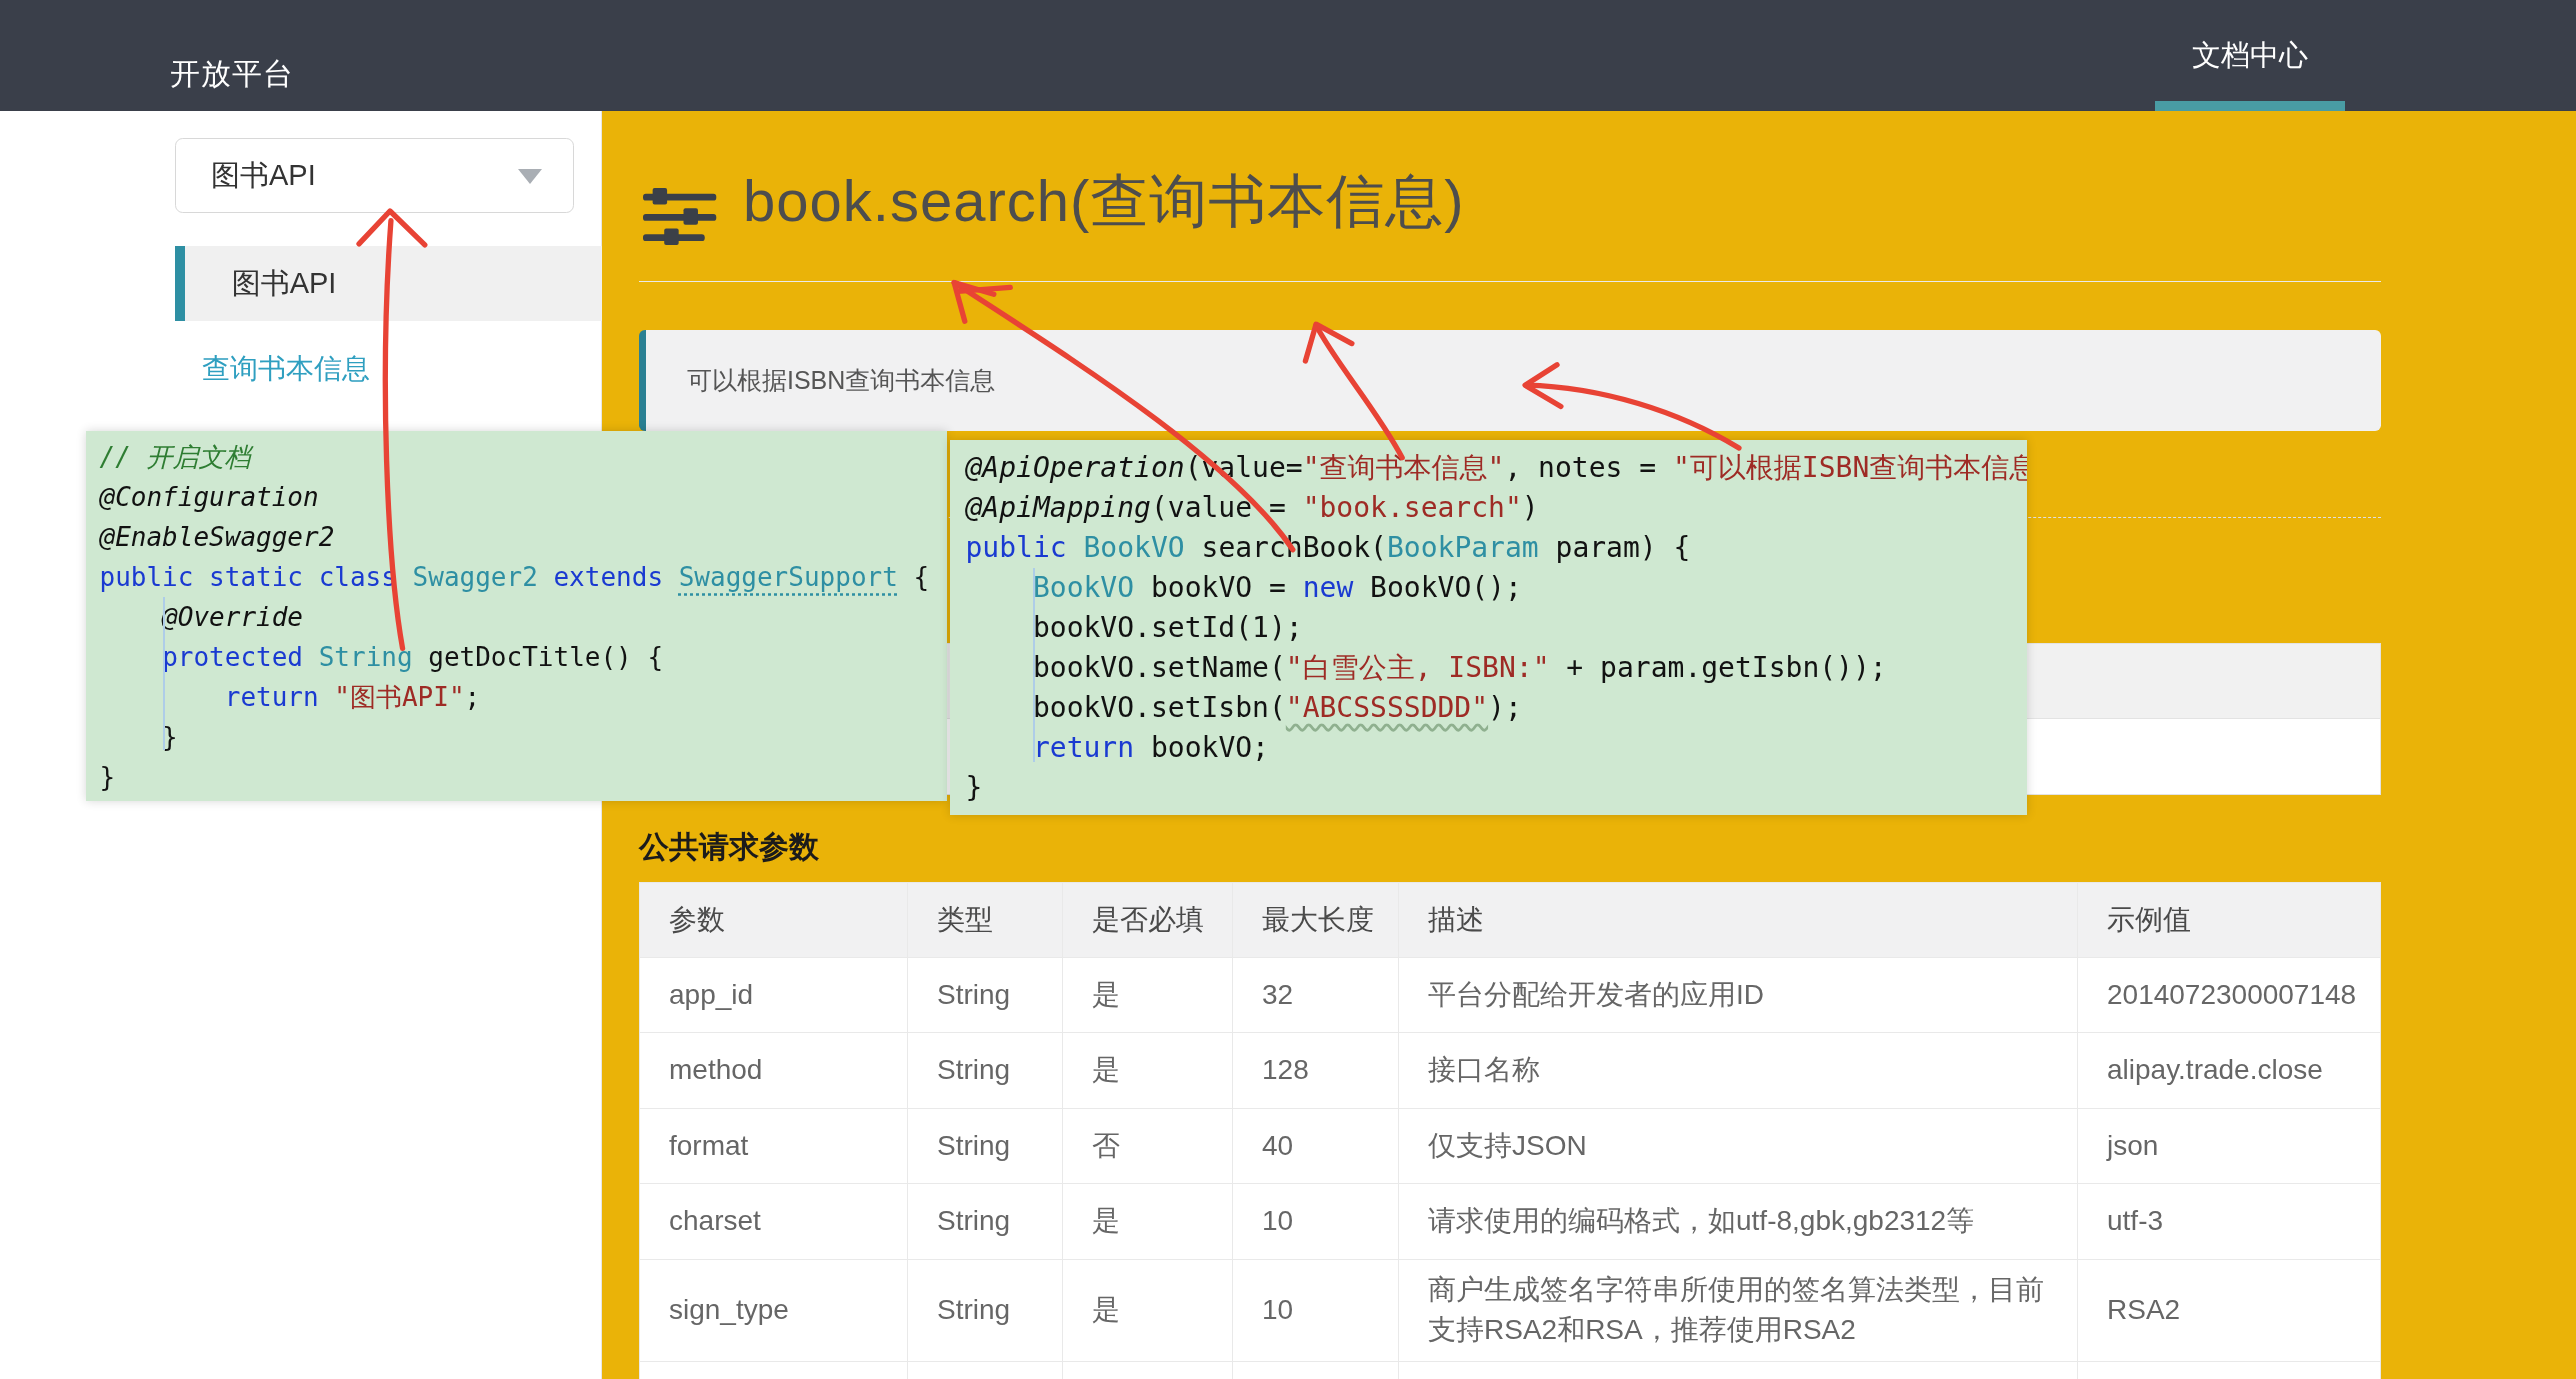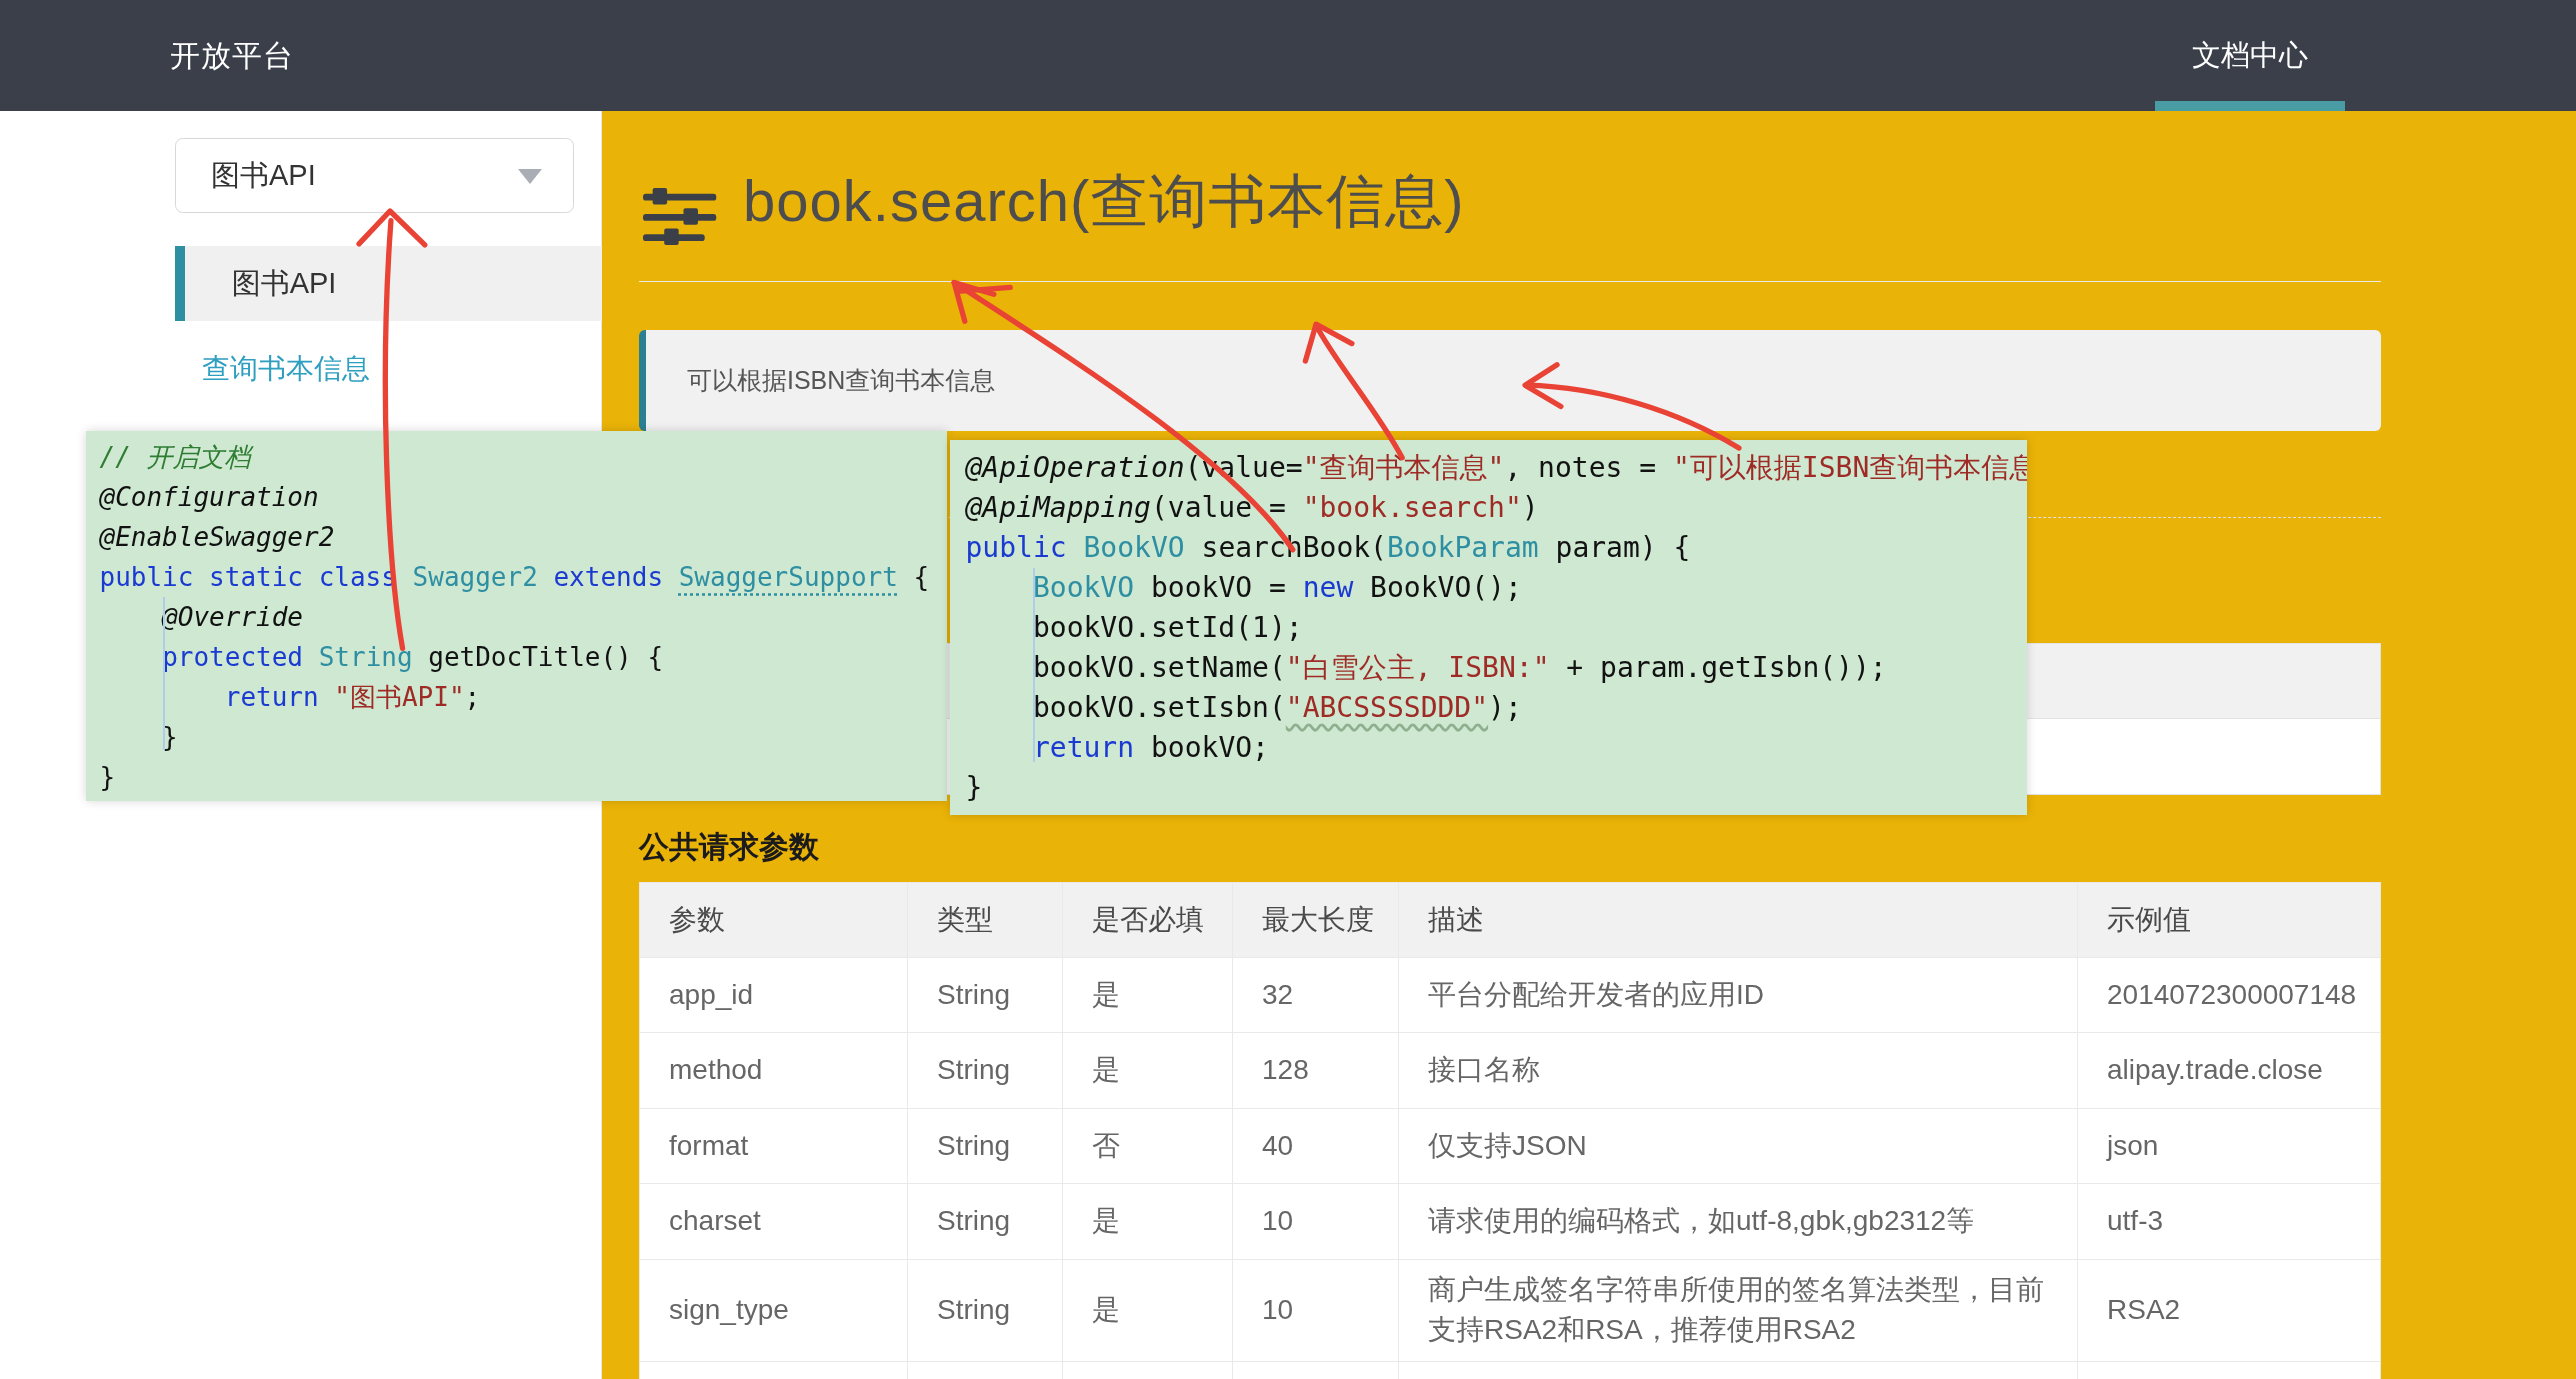--- a/index.html
+++ b/index.html
@@ -3,21 +3,21 @@
 <meta charset="utf-8">
 <style>
   * { margin:0; padding:0; box-sizing:border-box; }
   html,body { width:2576px; height:1380px; }
   body {
     position:relative; overflow:hidden; background:#ffffff;
     font-family:"Liberation Sans", sans-serif; color:#333;
   }
   
   .navbar { position:absolute; left:0; top:0; width:2576px; height:111px; background:#3a3f4a; z-index:2; }
-  .brand { position:absolute; left:170px; top:0; height:111px; line-height:111px; color:#fff; font-size:30px; letter-spacing:1px; }
+  .brand { position:absolute; left:170px; top:18px; height:111px; line-height:111px; color:#fff; font-size:30px; letter-spacing:1px; }
   .navitem { position:absolute; left:2155px; top:0; width:190px; height:111px; display:flex; align-items:center; justify-content:center; color:#fff; font-size:29px; cursor:pointer; }
   .navitem .underline { position:absolute; left:0; right:0; bottom:0; height:9.7px; background:#499ca4; }
 
   
   .sidebar { position:absolute; left:0; top:111px; width:602px; bottom:0; background:#fff; border-right:1.9px solid #e7e7e7; z-index:1; }
   .dropdown { position:absolute; left:175px; top:27px; width:399px; height:75px; border:1.9px solid #d8d8d8; border-radius:7.7px; display:flex; align-items:center; padding-left:35px; font-size:29px; color:#333; background:#fff; cursor:pointer; }
   .caret { position:absolute; right:31px; top:50%; margin-top:-6.8px; width:0; height:0; border-left:12.6px solid transparent; border-right:12.6px solid transparent; border-top:15.5px solid #a9aeb4; }
   .side-item { position:absolute; left:175px; top:135px; width:427px; height:75px; background:#f0f0f0; display:flex; align-items:center; cursor:pointer; }
   .side-item .bar { width:9.7px; align-self:stretch; background:#2e8fa3; }
   .side-item .label { margin-left:47px; font-size:29px; color:#333; }

